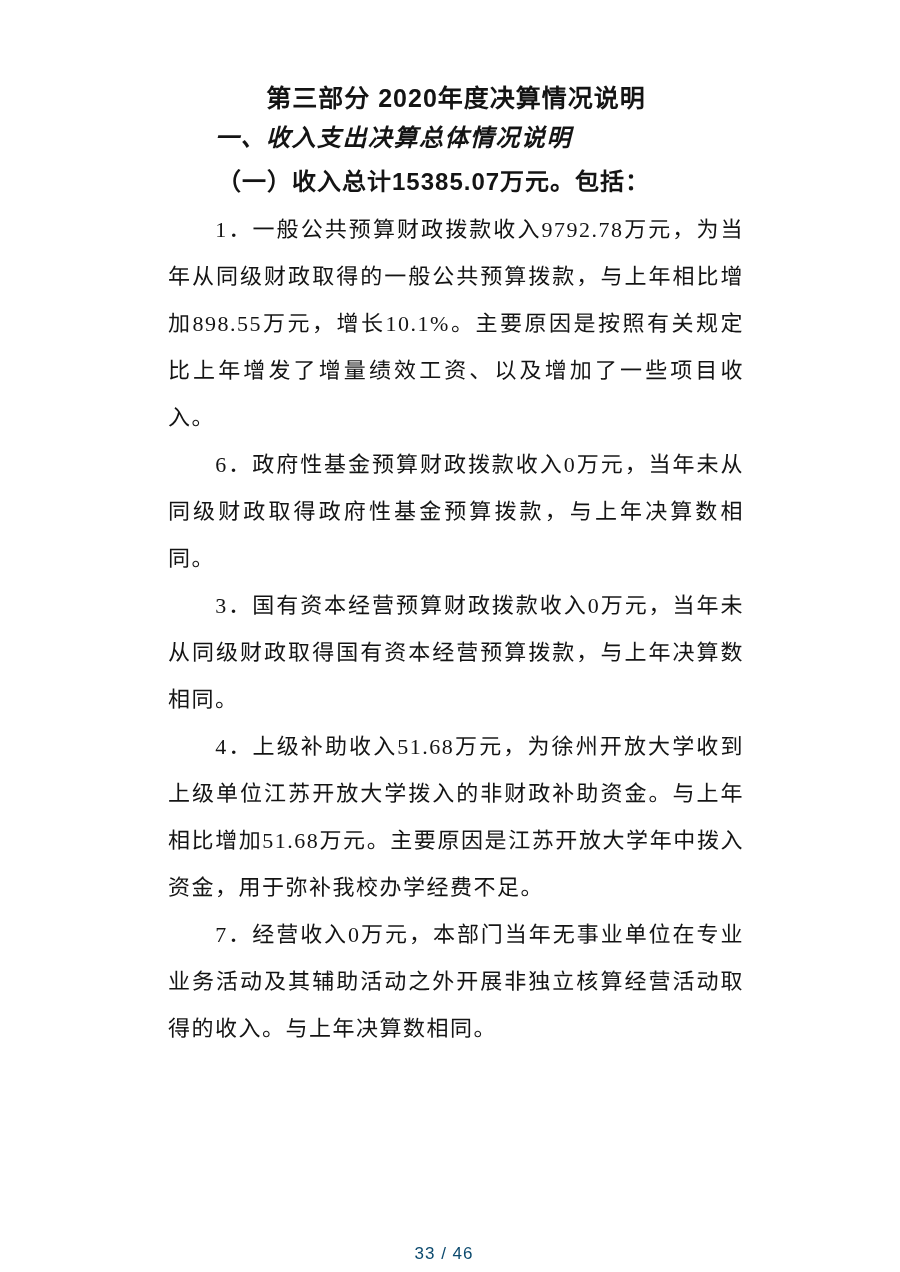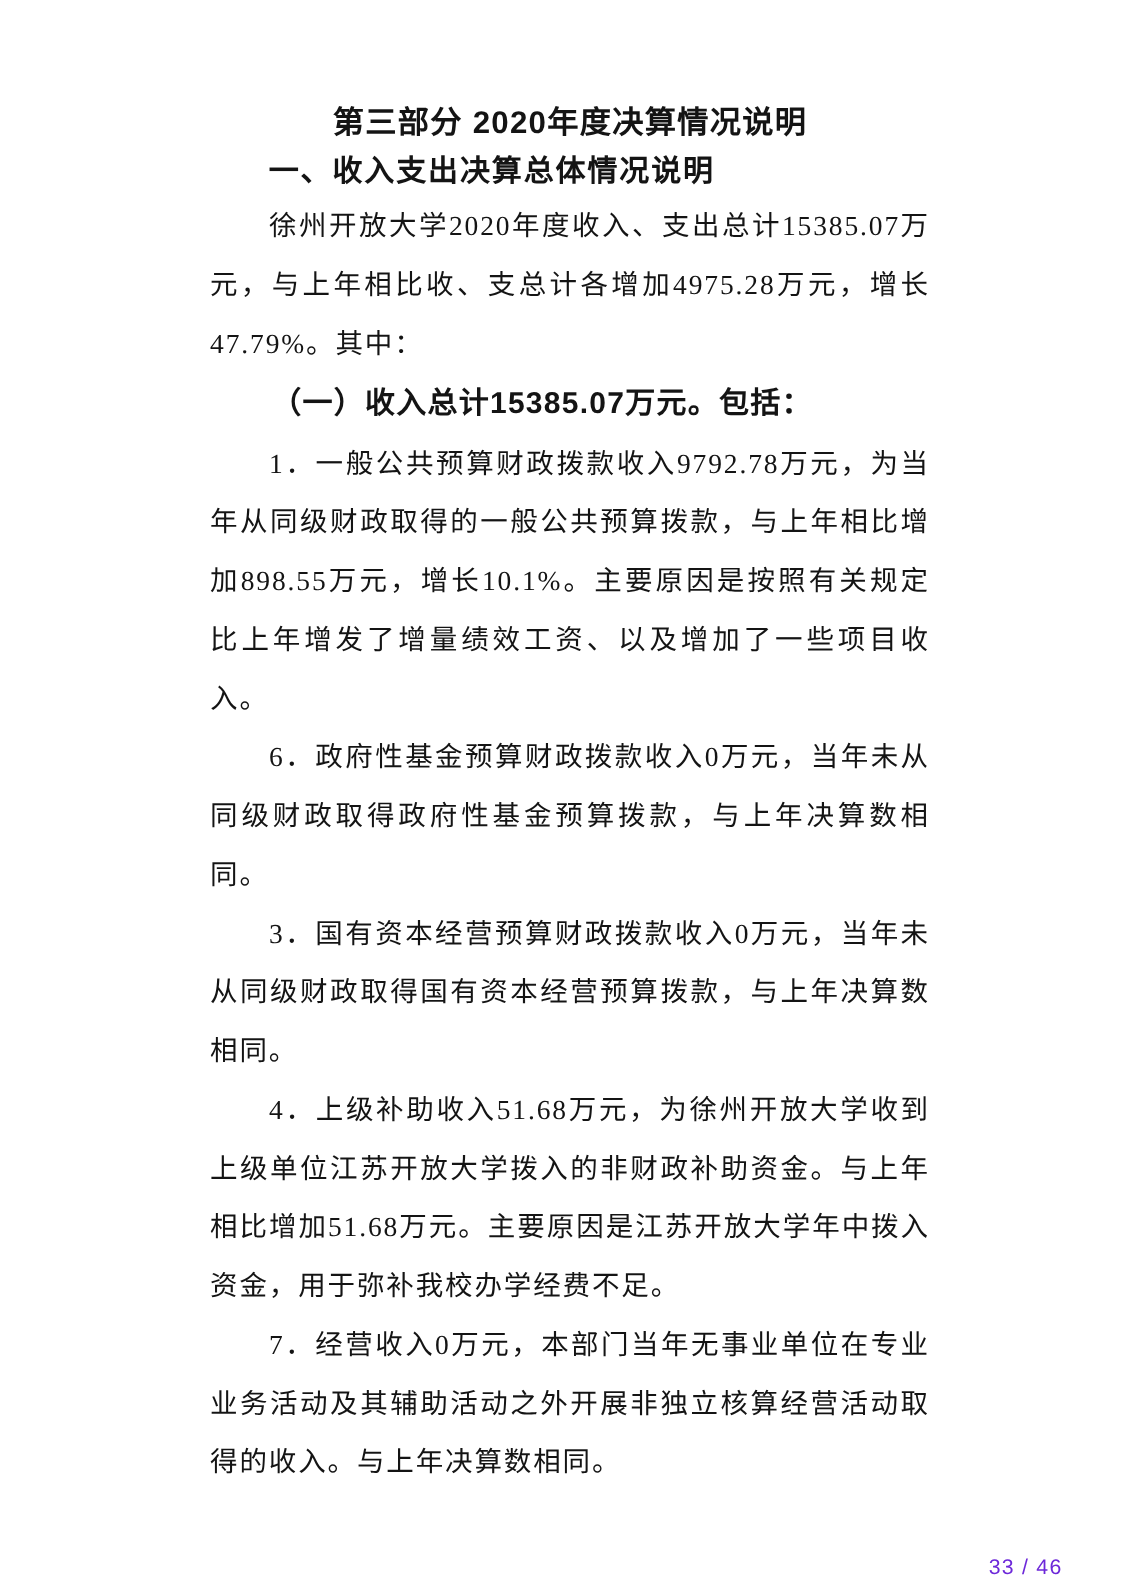--- a/index.html
+++ b/index.html
@@ -30,20 +30,21 @@
     white-space: nowrap;
   }
   .section-heading {
     margin: 0;
     padding-left: 47px;
     font-family: "Liberation Sans", sans-serif;
     font-weight: bold;
     font-size: 24px;
     line-height: 39px;
     letter-spacing: 1.5px;
+    font-style: italic;
   }
   .body-para {
     margin: 0;
     font-family: "Liberation Serif", serif;
     font-size: 22px;
     line-height: 47px;
     letter-spacing: 1.5px;
     text-indent: 2.15em;
     text-align: justify;
   }
@@ -54,37 +55,36 @@
     font-weight: bold;
     font-size: 24px;
     line-height: 49px;
     letter-spacing: 1px;
   }
   .page-footer {
     position: absolute;
     left: 0;
     right: 12px;
     bottom: 8px;
-    text-align: right;
+    text-align: center;
     font-family: "Liberation Sans", sans-serif;
     font-size: 17px;
-    color: #6d28d9;
+    color: #0c4a6e;
     letter-spacing: 1px;
   }
 </style>
 </head>
 <body>
 
 <div class="page">
 
   <h1 class="doc-title">第三部分 2020年度决算情况说明</h1>
 
   <h2 class="section-heading">一、收入支出决算总体情况说明</h2>
 
-  <p class="body-para">徐州开放大学2020年度收入、支出总计15385.07万元，与上年相比收、支总计各增加4975.28万元，增长47.79%。其中：</p>
 
   <h3 class="subsection-heading">（一）收入总计15385.07万元。包括：</h3>
 
   <p class="body-para">1．一般公共预算财政拨款收入9792.78万元，为当年从同级财政取得的一般公共预算拨款，与上年相比增加898.55万元，增长10.1%。主要原因是按照有关规定比上年增发了增量绩效工资、以及增加了一些项目收入。</p>
 
   <p class="body-para">6．政府性基金预算财政拨款收入0万元，当年未从同级财政取得政府性基金预算拨款，与上年决算数相同。</p>
 
   <p class="body-para">3．国有资本经营预算财政拨款收入0万元，当年未从同级财政取得国有资本经营预算拨款，与上年决算数相同。</p>
 
   <p class="body-para">4．上级补助收入51.68万元，为徐州开放大学收到上级单位江苏开放大学拨入的非财政补助资金。与上年相比增加51.68万元。主要原因是江苏开放大学年中拨入资金，用于弥补我校办学经费不足。</p>

